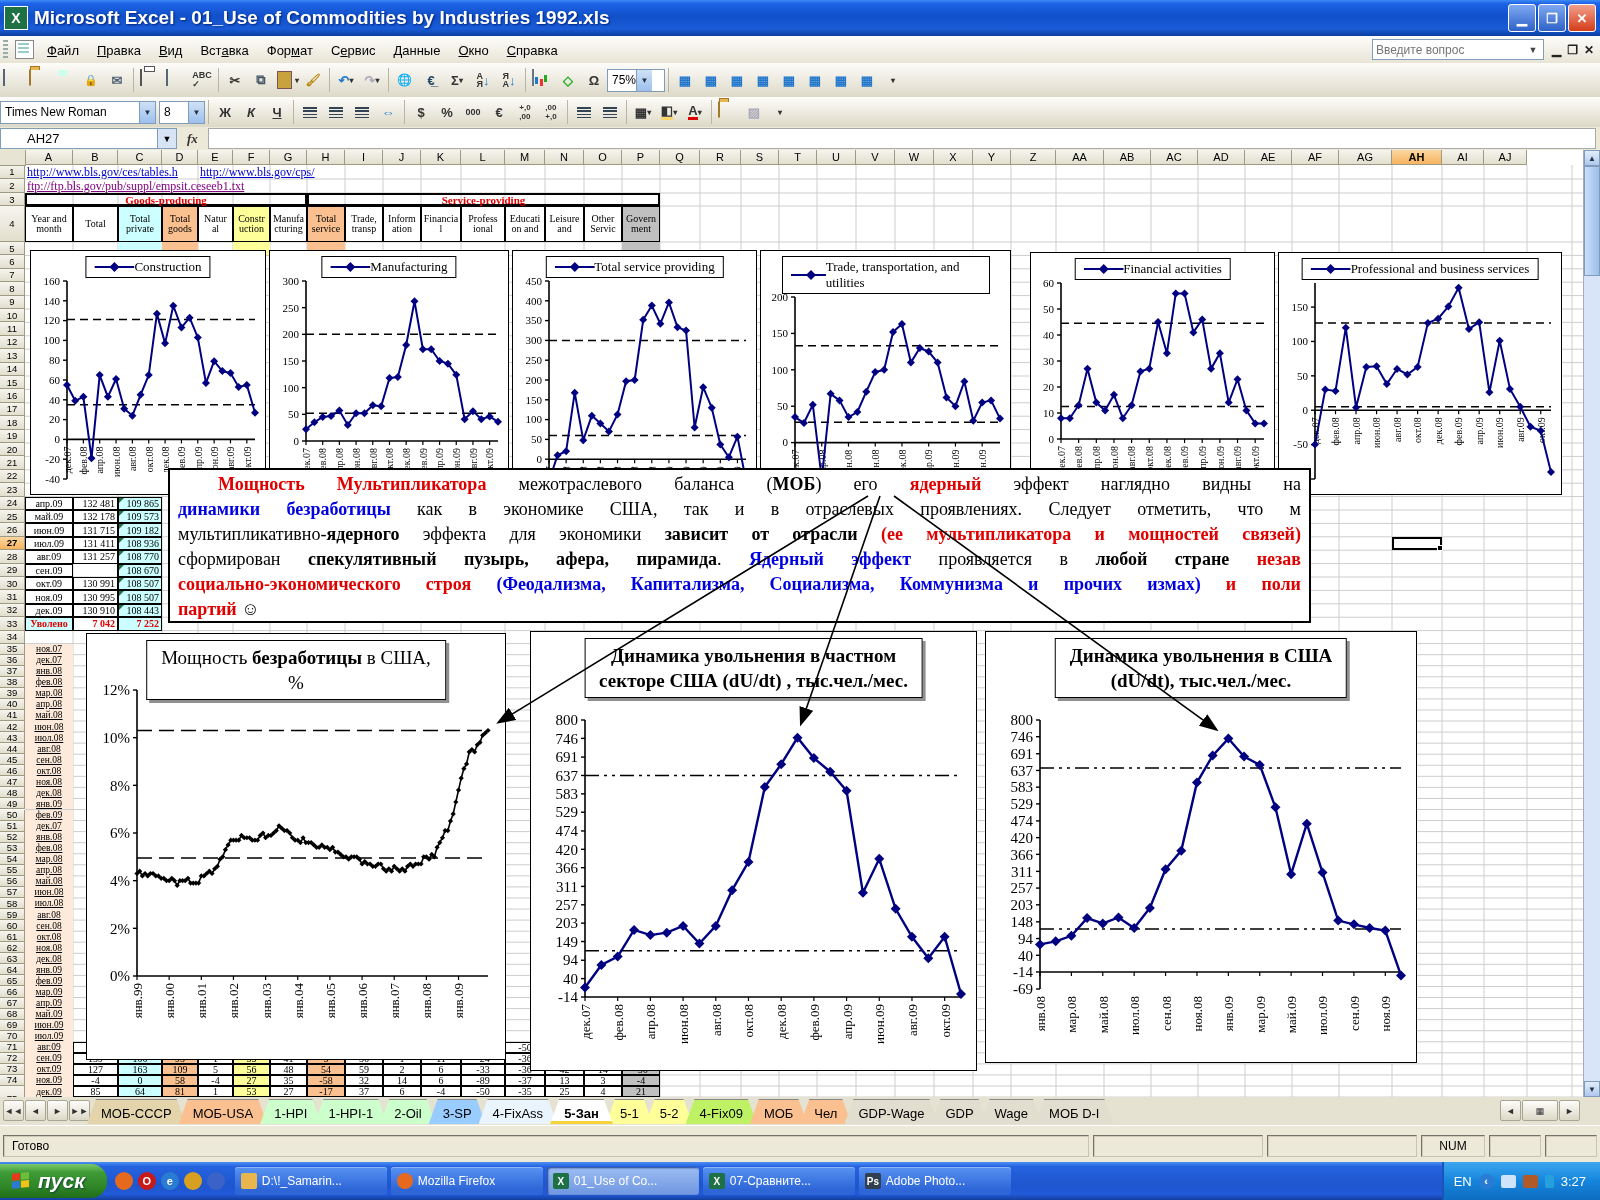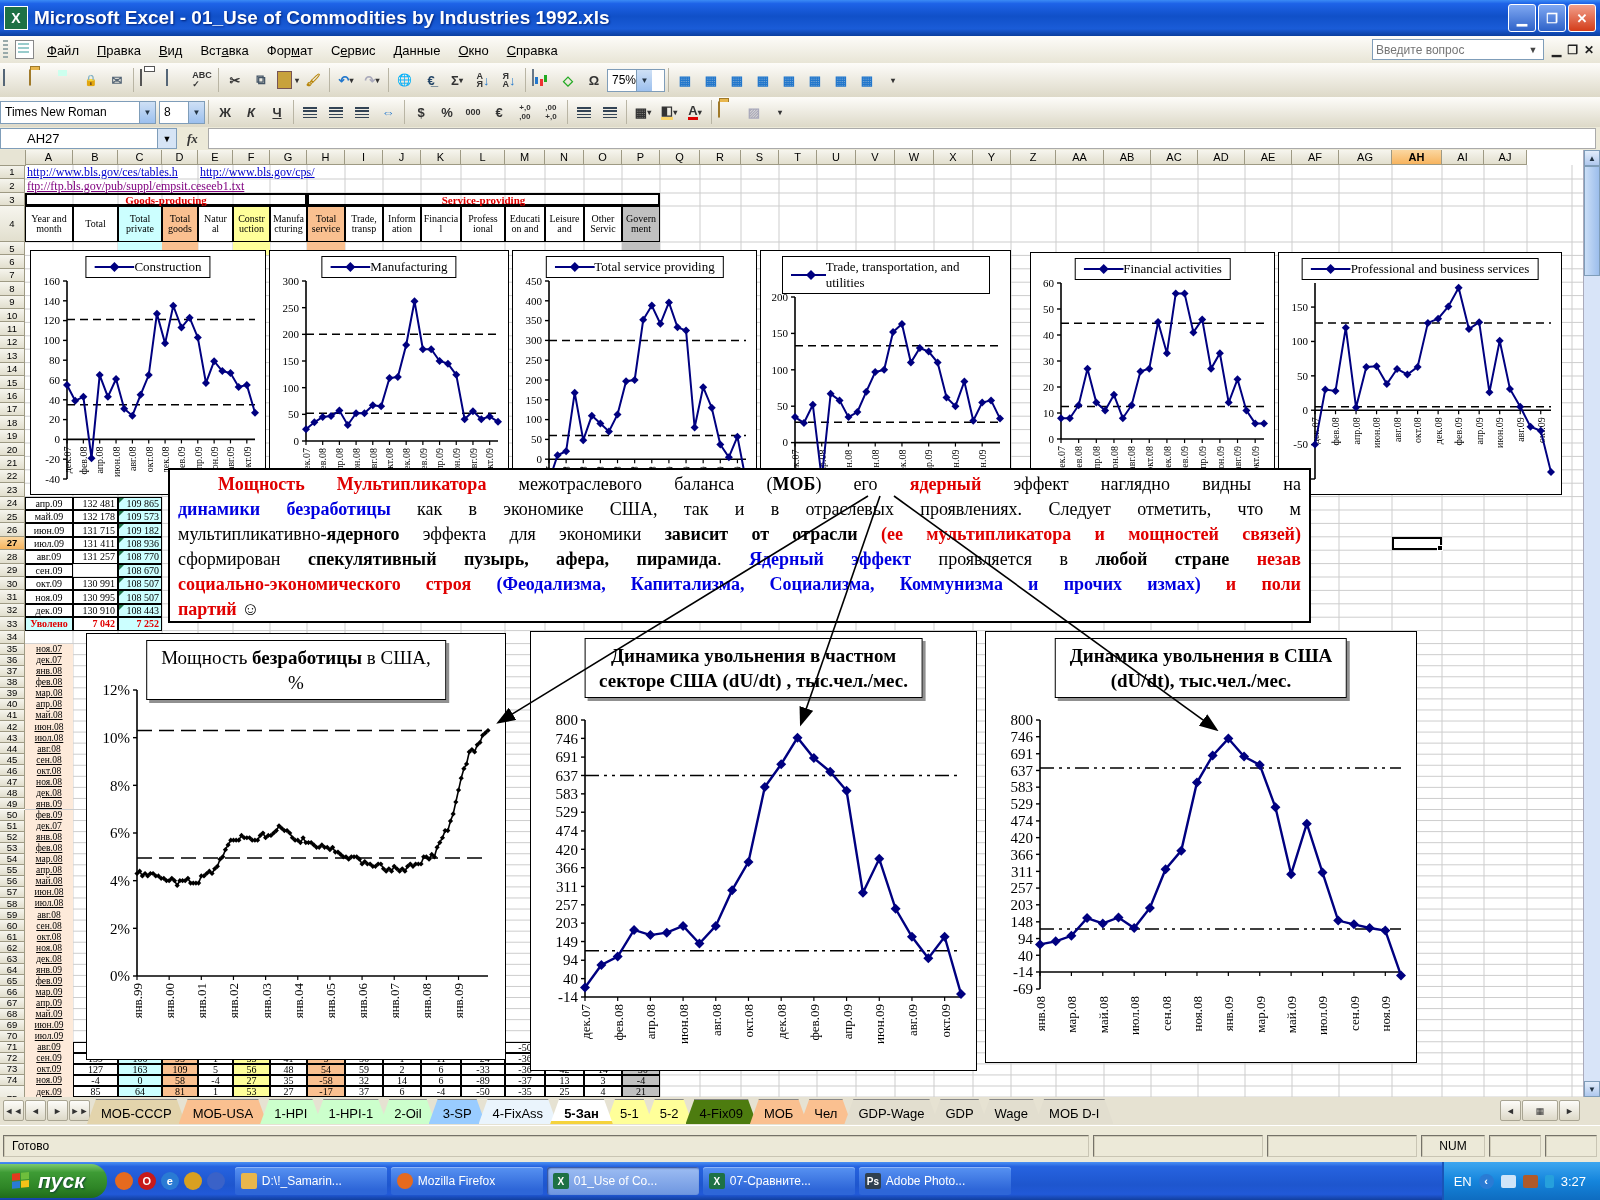--- a/index.html
+++ b/index.html
@@ -1683,21 +1683,21 @@
         <div class="tab" style="background: rgb(227, 212, 172);">МОБ-СССР</div>
         <div class="tab" style="background: rgb(250, 192, 144);">МОБ-USA</div>
         <div class="tab" style="background: rgb(204, 255, 204);">1-HPI</div>
         <div class="tab" style="background: rgb(204, 255, 204);">1-HPI-1</div>
         <div class="tab" style="background: rgb(204, 255, 204);">2-Oil</div>
         <div class="tab" style="background: rgb(153, 204, 255);">3-SP</div>
         <div class="tab" style="background: rgb(234, 244, 252);">4-FixAss</div>
         <div class="tab active" style="background: rgb(255, 255, 255);">5-Зан</div>
         <div class="tab" style="background: rgb(255, 255, 153);">5-1</div>
         <div class="tab" style="background: rgb(255, 255, 153);">5-2</div>
-        <div class="tab" style="background: #4d7c0f;">4-Fix09</div>
+        <div class="tab" style="background: #bef264;">4-Fix09</div>
         <div class="tab" style="background: rgb(250, 192, 144);">МОБ</div>
         <div class="tab" style="background: rgb(250, 192, 144);">Чел</div>
         <div class="tab" style="background: rgb(226, 222, 207);">GDP-Wage</div>
         <div class="tab" style="background: rgb(226, 222, 207);">GDP</div>
         <div class="tab" style="background: rgb(226, 222, 207);">Wage</div>
         <div class="tab" style="background: rgb(226, 222, 207);">МОБ D-I</div>
       </div>
     <div id="hscroll">
       <div class="navb">◄</div>
       <div class="navb" style="width:34px">▦</div>

